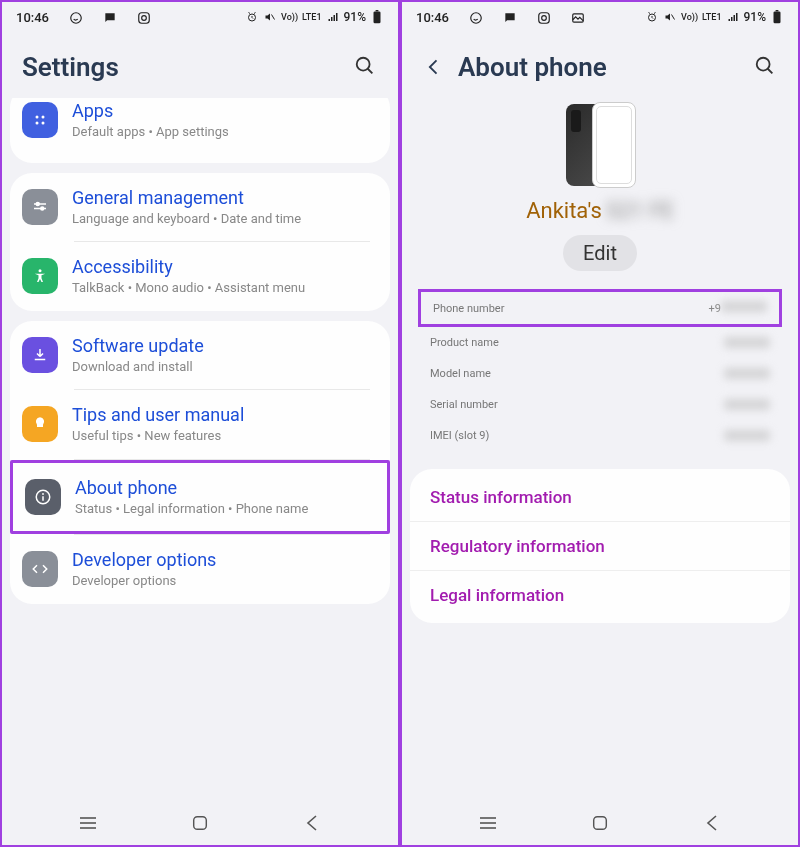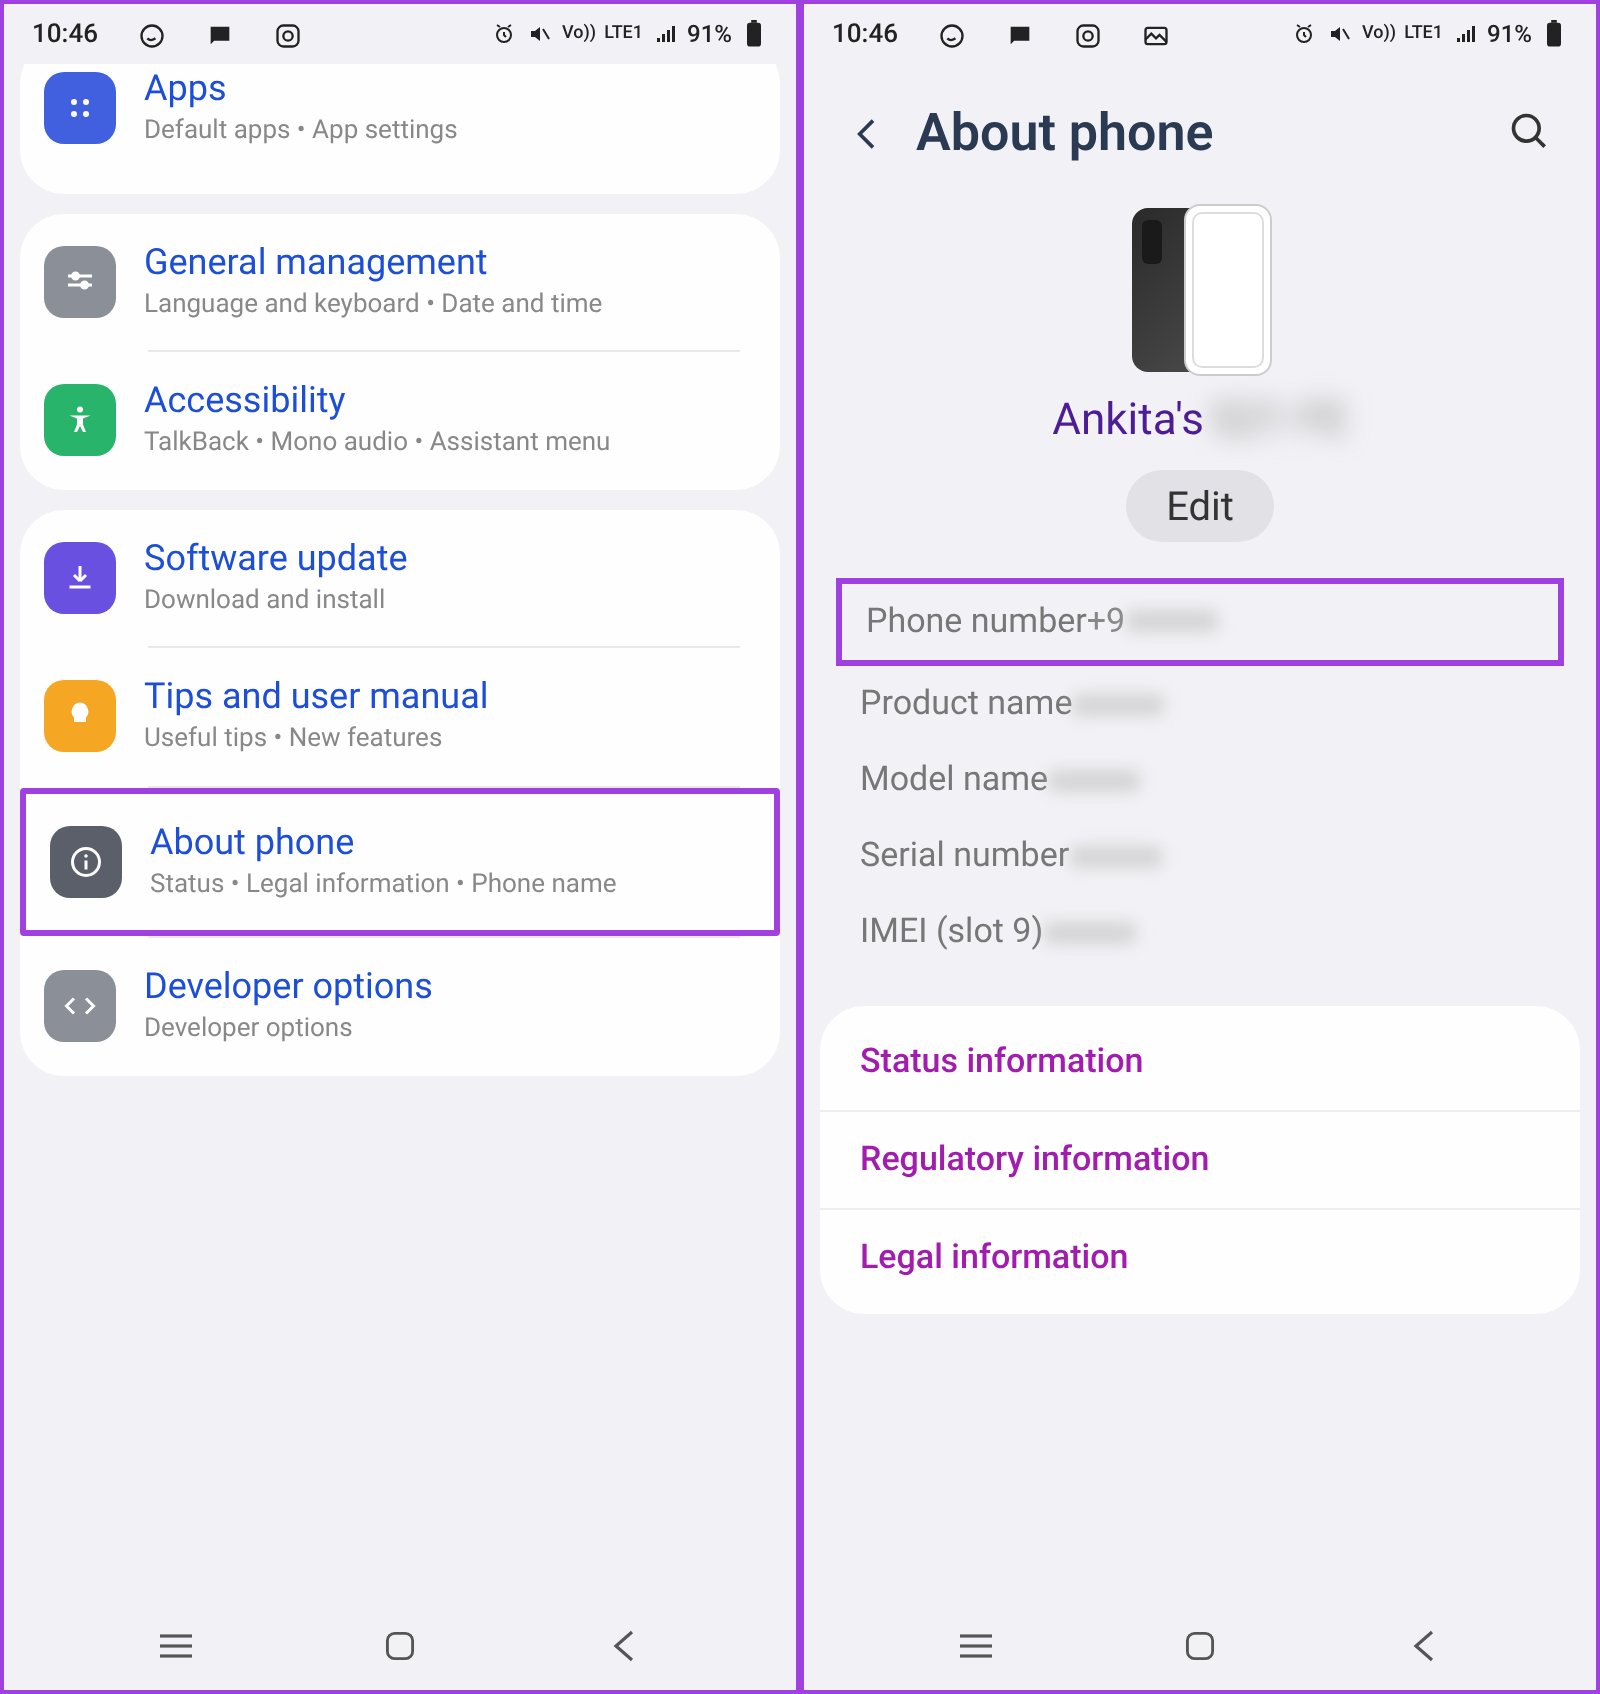--- a/index.html
+++ b/index.html
@@ -32,25 +32,25 @@
   .ic-dark { background: #5a5f6a; color: #fff; }
   .nav-bar { height: 44px; display: flex; justify-content: space-around; align-items: center; padding: 0 30px; }
   .nav-btn { width: 28px; height: 28px; display: flex; align-items: center; justify-content: center; color: #555; }
   
   .device-hero { text-align: center; padding: 4px 0 0 0; }
   .device-img { width: 80px; height: 88px; margin: 0 auto 8px auto; position: relative; }
   .device-back { position: absolute; left: 6px; top: 2px; width: 40px; height: 82px; background: linear-gradient(135deg,#2a2a2a,#4a4a4a); border-radius: 8px; }
   .device-back::before { content:""; position:absolute; top:6px; left:5px; width:10px; height:22px; background:#1a1a1a; border-radius: 3px; }
   .device-front { position: absolute; right: 4px; top: 0; width: 44px; height: 86px; background: #fff; border: 1px solid #ccc; border-radius: 8px; }
   .device-front::before { content:""; position:absolute; top:3px; left:3px; right:3px; bottom:3px; border:1px solid #ddd; border-radius:5px; }
-  .device-name { font-size: 22px; color: #4c1d95; display: inline-block; }
+  .device-name { font-size: 22px; color: #a16207; display: inline-block; }
   .blur { filter: blur(6px); color: #888; }
   .edit-btn { display: inline-block; margin: 12px 0 18px 0; padding: 6px 20px; background: #e2e2e6; border-radius: 18px; font-size: 20px; color: #333; }
   .info-list { padding: 0 16px; }
-  .info-row { display: flex; align-items: center; padding: 9px 4px; font-size: 17px; color: #777; }
+  .info-row { display: flex; justify-content: space-between; align-items: center; padding: 9px 4px; font-size: 11px; color: #777; }
   .info-val { color: #888; }
   .info-highlight { border: 3px solid #a040e0; margin: 0 -8px; padding-left: 12px; padding-right: 12px; }
   .link-card { background: #fefefe; border-radius: 22px; margin: 18px 0 10px 0; padding: 4px 0; }
   .link-row { padding: 14px 20px; font-size: 17px; color: #a21caf; font-weight: 500; }
   .link-row + .link-row { border-top: 1px solid #eee; }
   .cut-card { background: #fefefe; border-radius: 22px; margin-bottom: 10px; padding: 0 0 8px 0; margin-top: -12px; }
   svg { display: block; }
   .blurval { display:inline-block; width:46px; height:11px; background: #bbb; border-radius: 3px; filter: blur(4px); opacity:.55; }
 </style>
 </head>
@@ -101,20 +101,29 @@
       <span>91%</span>
       <span class="s-icon">
           <svg width="10" height="14" viewBox="0 0 12 20" fill="#222">
             <rect x="1" y="2" width="10" height="17" rx="2"></rect>
             <rect x="4" y="0" width="4" height="2"></rect>
           </svg>
         </span>
     </div>
   </div>
 
+  <div class="header">
+    <div class="header-title">Settings</div>
+    <div class="search-btn">
+      <svg width="22" height="22" viewBox="0 0 24 24" fill="none" stroke="#333" stroke-width="2">
+          <circle cx="10" cy="10" r="7"></circle>
+          <line x1="20" y1="20" x2="15" y2="15"></line>
+        </svg>
+    </div>
+  </div>
 
   <div class="content">
 
     <div class="cut-card">
       <div class="row">
         <div class="row-icon ic-blue">
           <svg width="18" height="18" viewBox="0 0 24 24" fill="#fff">
               <circle cx="8" cy="8" r="2"></circle>
               <circle cx="16" cy="8" r="2"></circle>
               <circle cx="8" cy="16" r="2"></circle>

